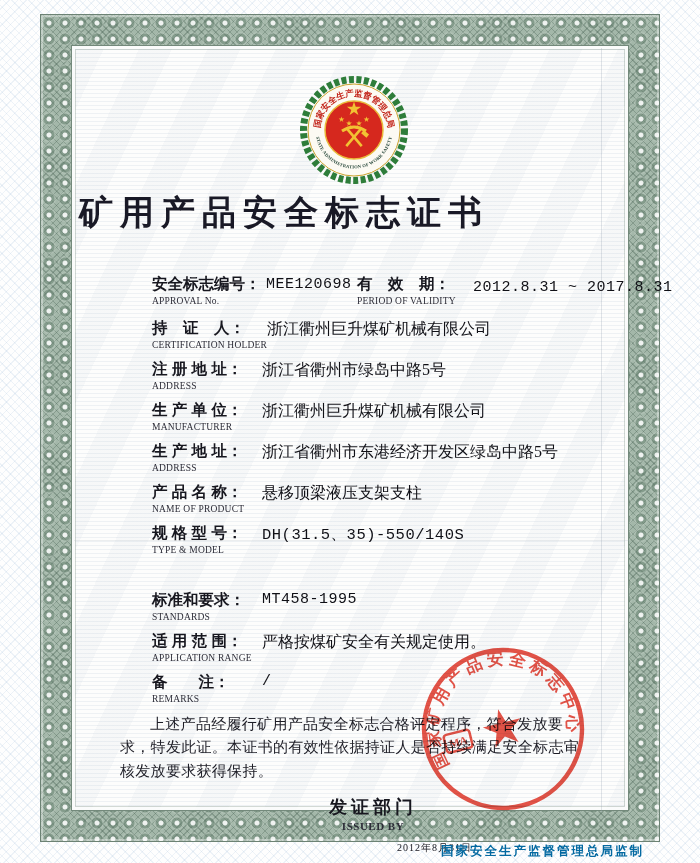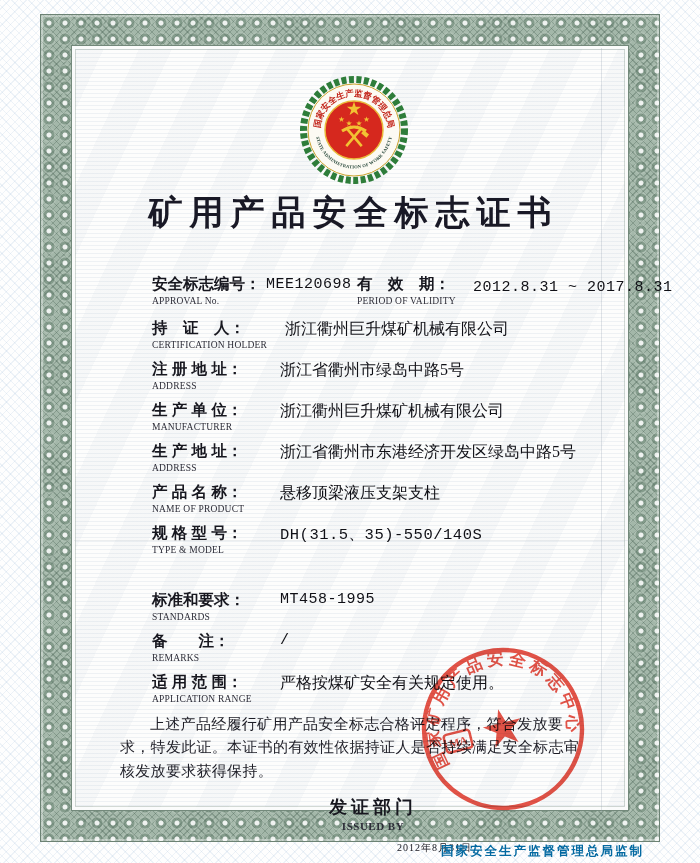--- a/index.html
+++ b/index.html
@@ -36,21 +36,21 @@
   }
   .fold-v{ position:absolute; left:529px; top:2px; width:1px; height:764px; background:rgba(150,160,175,.28); }
   .fold-h{ position:absolute; left:2px; top:494px; height:1px; width:556px; background:rgba(160,170,185,.18); }
 
   
   .emblem{ position:absolute; left:227px; top:29px; width:110px; height:110px; }
 
   
   .title{
     position:absolute; left:0; top:144px; width:100%;
-    text-align:center; font-weight:bold; font-size:34px; letter-spacing:7px;
+    font-weight:bold; font-size:34px; letter-spacing:7px;
     color:#191926; text-indent:7px;
   }
   .subtitle{
     position:absolute; left:0; top:188px; width:100%;
     text-align:center; font-weight:bold; font-size:15.5px; letter-spacing:.4px; color:#1a1a28;
   }
 
   
   .content{ position:absolute; left:80px; top:228px; width:442px; }
   .zh-line{ font-family:"Liberation Sans","DejaVu Sans",sans-serif; font-weight:bold; font-size:15.5px; color:#17171f; white-space:nowrap; }
@@ -59,21 +59,21 @@
   .mono{ font-family:"Liberation Mono","DejaVu Sans Mono",monospace; font-size:15px; letter-spacing:.5px; }
   .combo{ display:flex; margin-bottom:12px;align-items:center; }
   .cell{ display:flex; }
   .cell-l{ flex:0 0 205px; }
   .cell-r{ flex:1; }
   .lab{ display:flex; flex-direction:column; }
   .lab-approval{ flex:0 0 114px; }
   .lab-validity{ flex:0 0 116px; }
   .cell .val{ padding-top:2px; }
   .cell-r .val{ padding-top:5px; }
-  .row{ display:flex; margin-bottom:8px; min-height:33px;gap:18px; }
+  .row{ display:flex; margin-bottom:8px; min-height:33px; }
   .row .lab{ flex:0 0 110px; }
   .std-gap{ height:26px; }
   
   .statement{
     margin-left:-32px; width:467px; margin-top:6px;
     font-size:15px; line-height:1.55; text-indent:2em; color:#1d1d26; letter-spacing:.3px;
   }
   .issued{ margin-top:12px; text-align:center; }
   .issued-zh{ font-size:18px; font-weight:bold; letter-spacing:4px; color:#17171f; }
   .issued-en{ font-size:11px; font-weight:bold; letter-spacing:.5px; color:#2d2d38; margin-top:1px; }
@@ -194,31 +194,31 @@
 
       <div class="row">
         <div class="lab">
           <span class="zh-line">标准和要求：</span>
           <span class="en">STANDARDS</span>
         </div>
         <div class="val mono">MT458-1995</div>
       </div>
       <div class="row">
         <div class="lab">
+          <span class="zh-line">适 用 范 围：</span>
+          <span class="en">APPLICATION RANGE</span>
+        </div>
+        <div class="val">严格按煤矿安全有关规定使用。</div>
+      </div>
+      <div class="row">
+        <div class="lab">
           <span class="zh-line">备　　注：</span>
           <span class="en">REMARKS</span>
         </div>
         <div class="val mono">/</div>
-      </div>
-      <div class="row">
-        <div class="lab">
-          <span class="zh-line">适 用 范 围：</span>
-          <span class="en">APPLICATION RANGE</span>
-        </div>
-        <div class="val">严格按煤矿安全有关规定使用。</div>
       </div>
 
       <p class="statement">上述产品经履行矿用产品安全标志合格评定程序，符合发放要求，特发此证。本证书的有效性依据持证人是否持续满足安全标志审核发放要求获得保持。</p>
 
       <div class="issued">
         <div class="issued-zh">发证部门</div>
         <div class="issued-en">ISSUED BY</div>
       </div>
 
       <div class="date">2012年8月31日</div>

